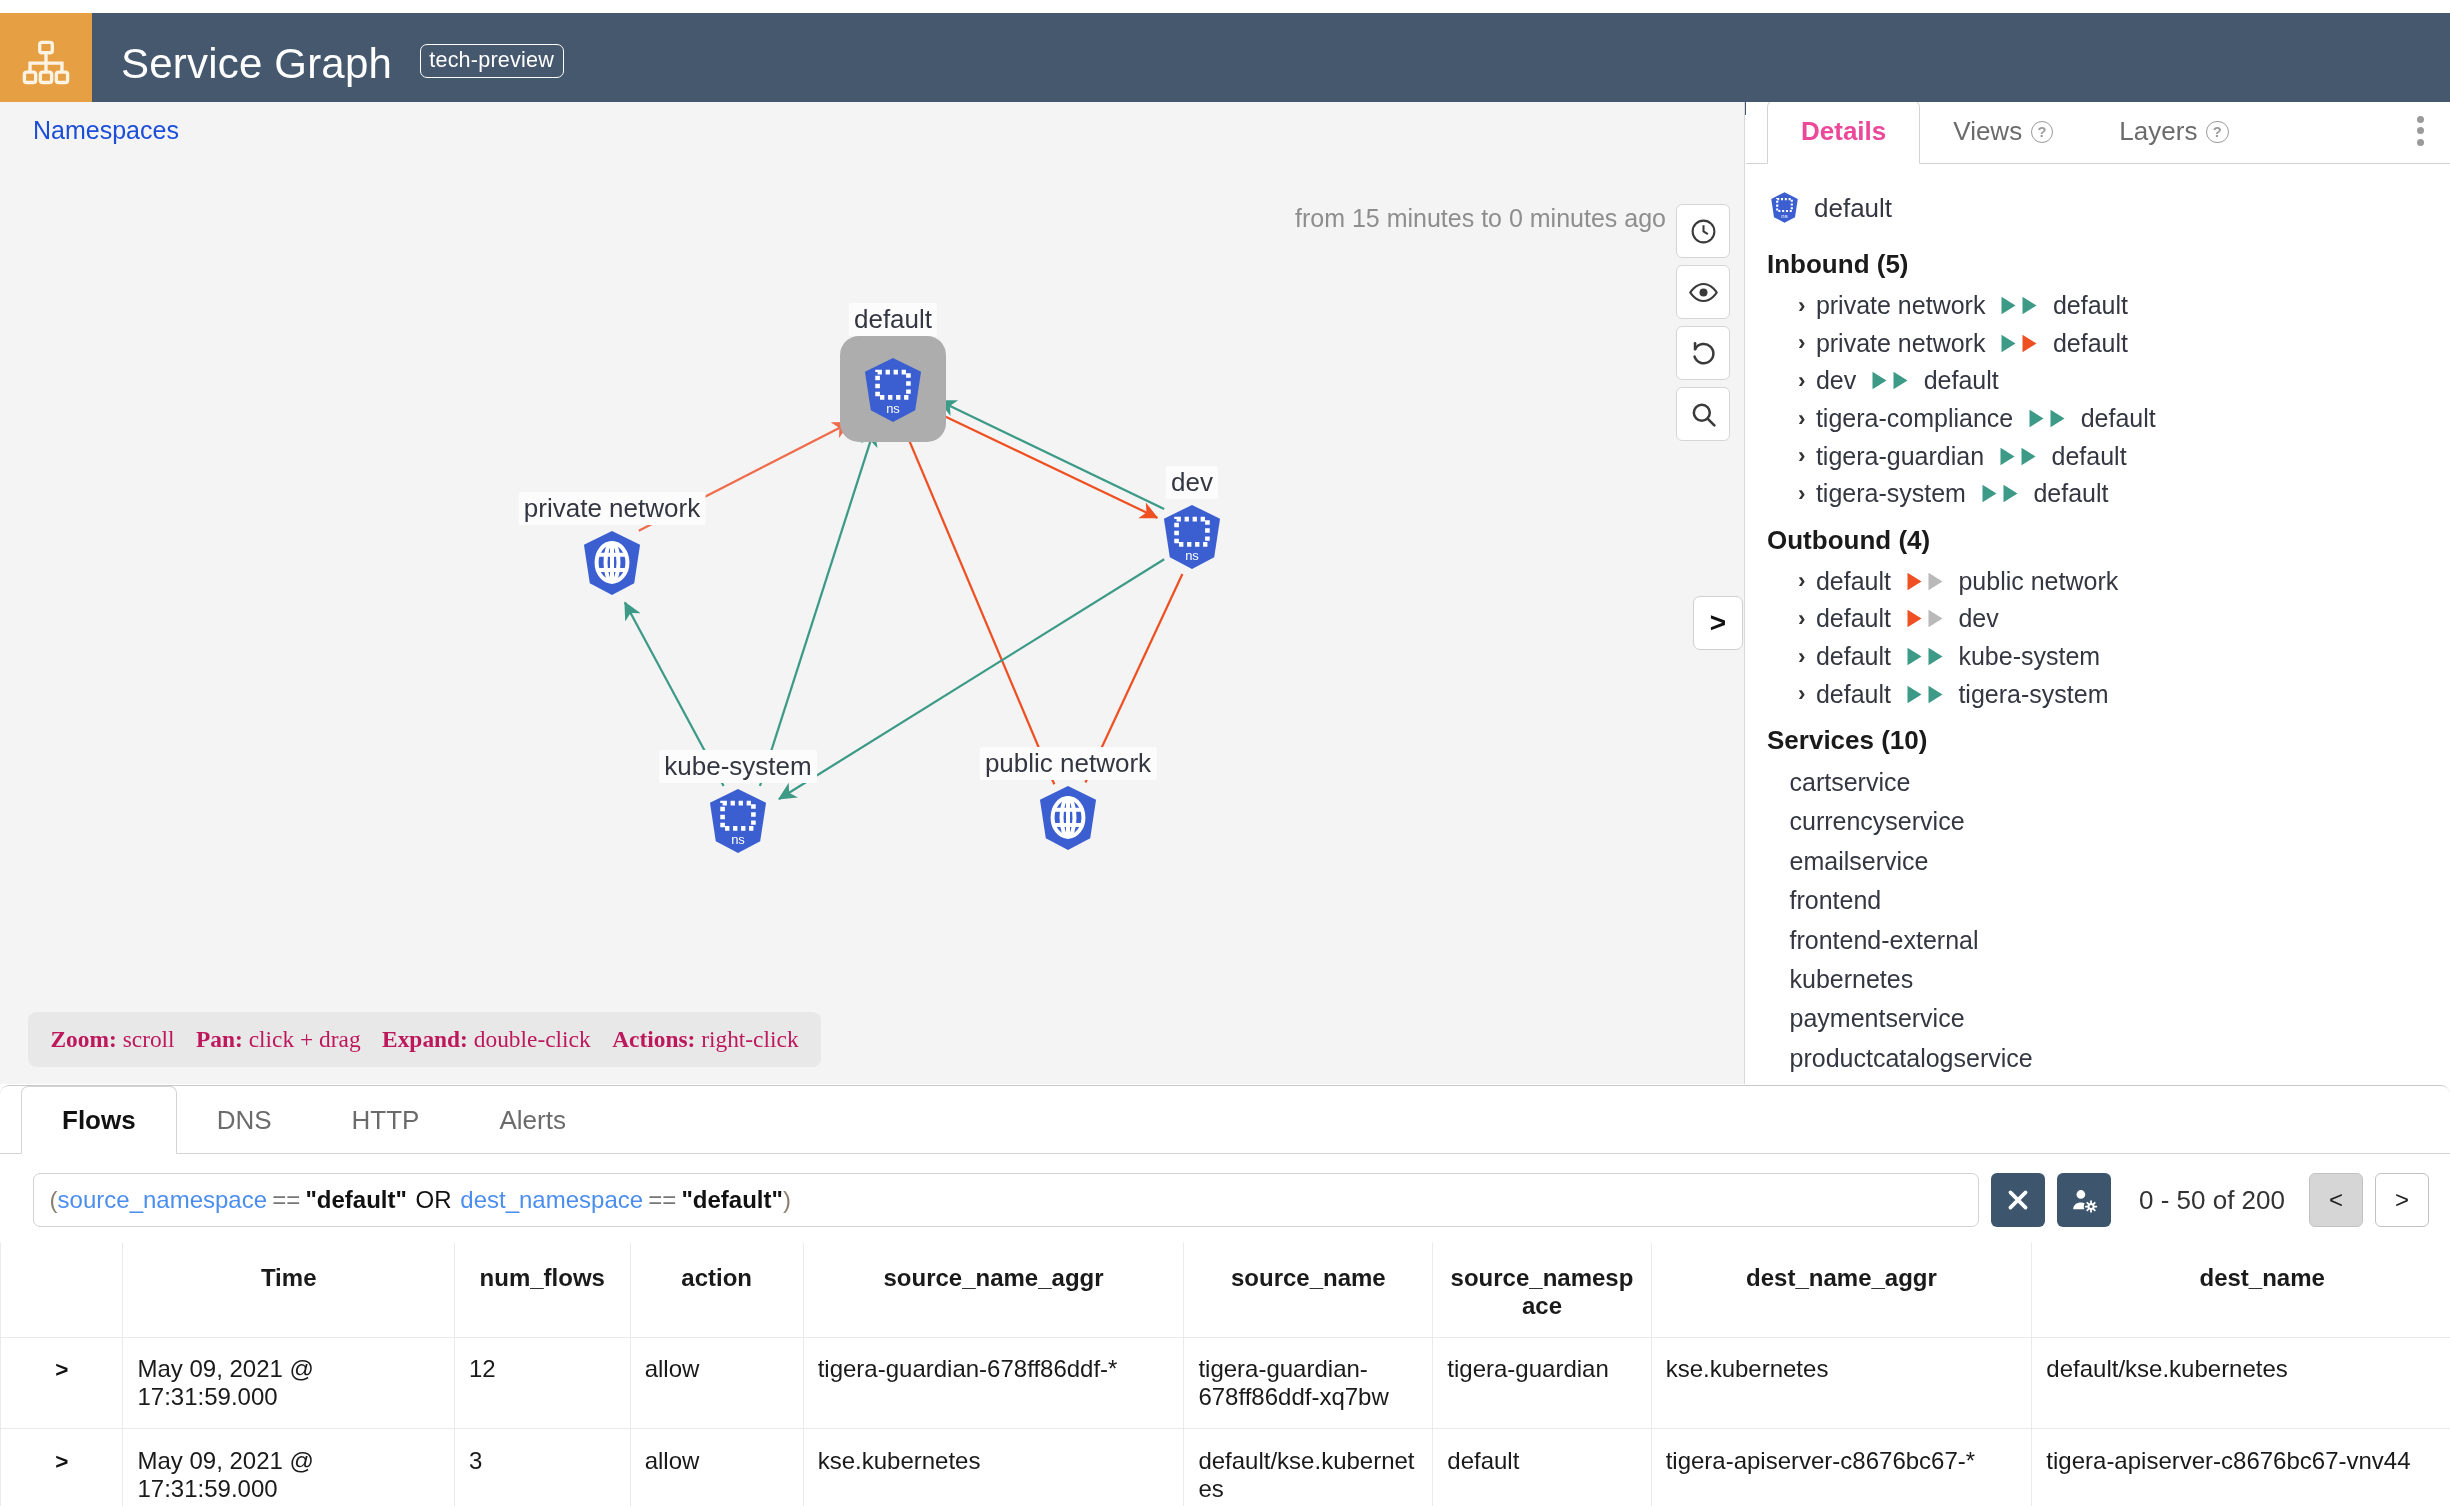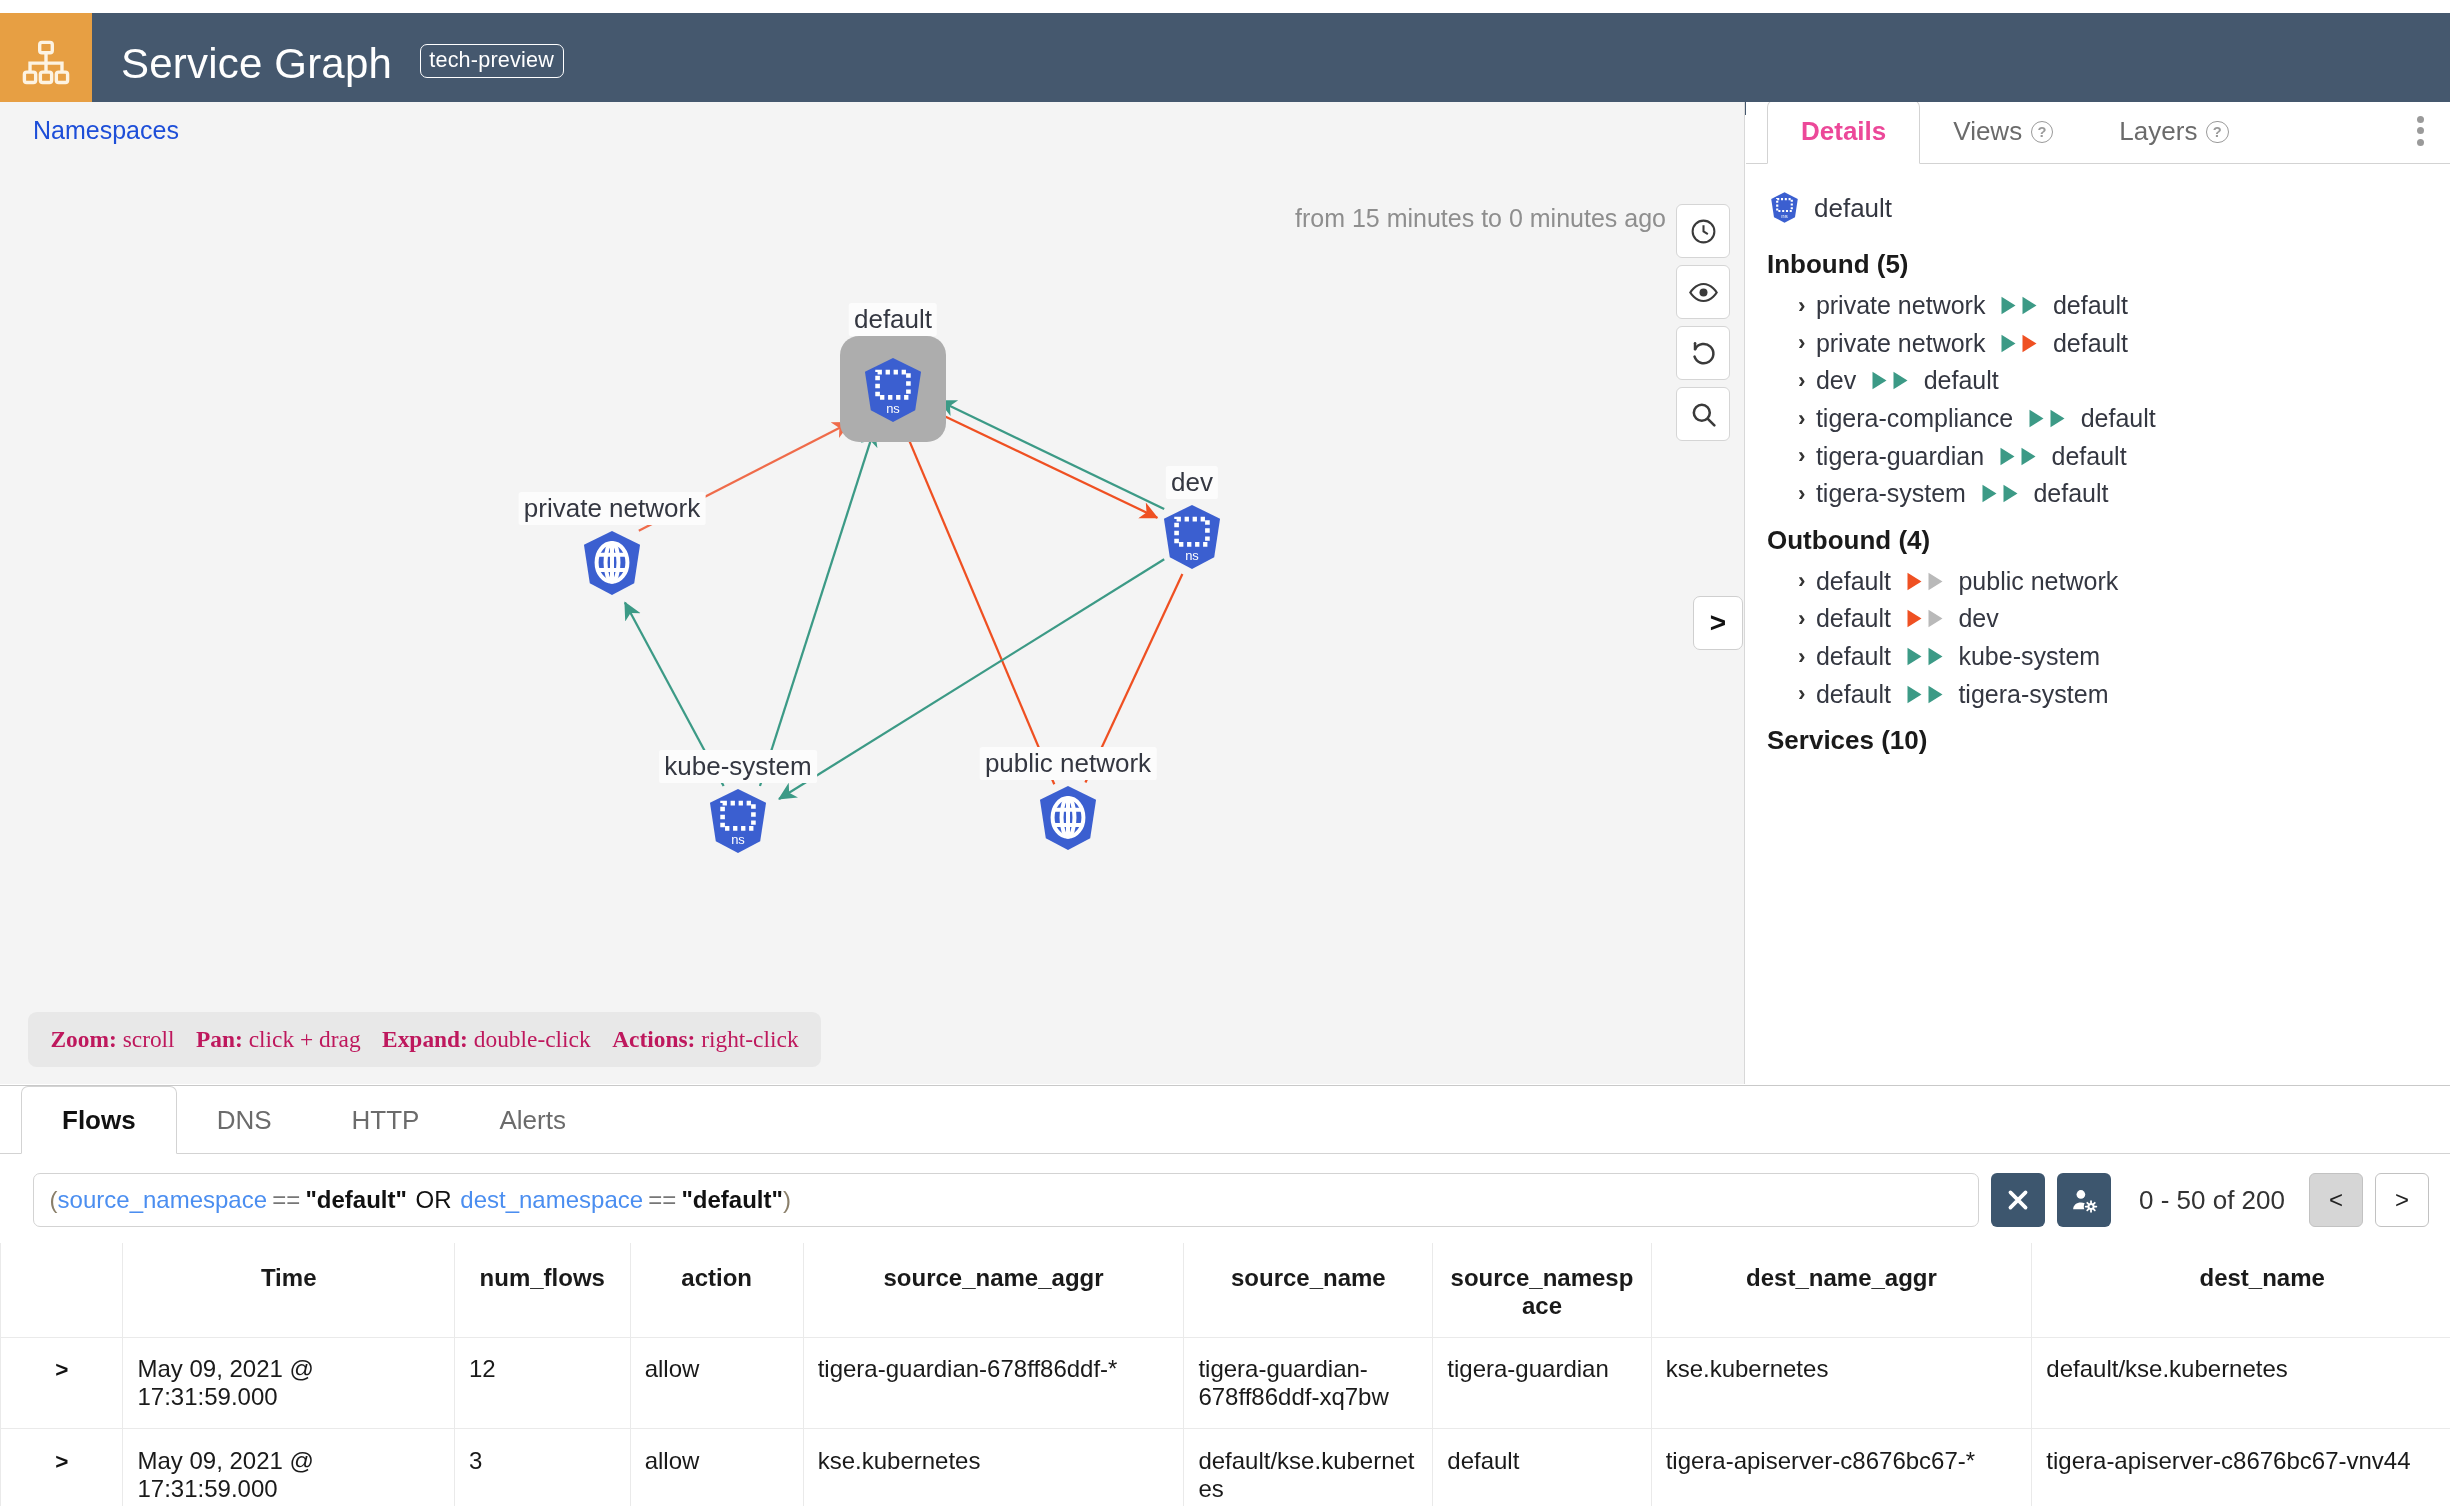--- a/index.html
+++ b/index.html
@@ -125,21 +125,21 @@
     display:flex; align-items:center; gap:10.4px;
     font-size:25px; color:#343741; padding:4.3px 0 4.3px 31px; white-space:nowrap;
   }
   .chev { font-size:22.5px; color:#333; font-weight:bold; flex:none; }
   .arrows { display:inline-flex; gap:1.7px; align-items:center; margin:0 3.5px; }
   .svc-item { font-size:25px; color:#343741; padding:5.2px 0 5.2px 22.5px; }
 
   
   .bottom {
     position:absolute; top:1085px; left:0; width:2450px; height:422px;
-    background:#fff; border-top:0.9px solid #c9c9c9;
+    background:#fff; border-top:0.9px solid #c9c9c9;border-radius:9px;
   }
   .bt-tabs {
     height:68px; display:flex; align-items:flex-end;
     padding-left:21px; border-bottom:0.9px solid #d3d3d3;
   }
   .bt-tab { font-size:26px; color:#6b6b6b; padding:0 40px 17.3px 40px; }
   .bt-tab.active {
     color:#111; font-weight:bold; background:#fff;
     border:0.9px solid #d3d3d3; border-bottom:0.9px solid #fff;
     border-radius:7px 7px 0 0; padding-top:17.3px; margin-bottom:-0.9px;
@@ -496,20 +496,31 @@
               </svg>
               <svg width="19" height="21" viewBox="0 0 10 12">
                 <path d="M1 1 L9 6 L1 11 Z" fill="#3c9a86"></path>
               </svg>
             </span>
             <span>tigera-system</span>
           </div>
         </div>
 
       <div class="dp-section-title">Services (10)</div>
+      <div id="services-list">
+          <div class="svc-item">cartservice</div>
+          <div class="svc-item">currencyservice</div>
+          <div class="svc-item">emailservice</div>
+          <div class="svc-item">frontend</div>
+          <div class="svc-item">frontend-external</div>
+          <div class="svc-item">kubernetes</div>
+          <div class="svc-item">paymentservice</div>
+          <div class="svc-item">productcatalogservice</div>
+          <div class="svc-item">redis-cart</div>
+        </div>
     </div>
   </div>
 
   <div class="bottom">
     <div class="bt-tabs">
       <div class="bt-tab active">Flows</div>
       <div class="bt-tab">DNS</div>
       <div class="bt-tab">HTTP</div>
       <div class="bt-tab">Alerts</div>
     </div>

